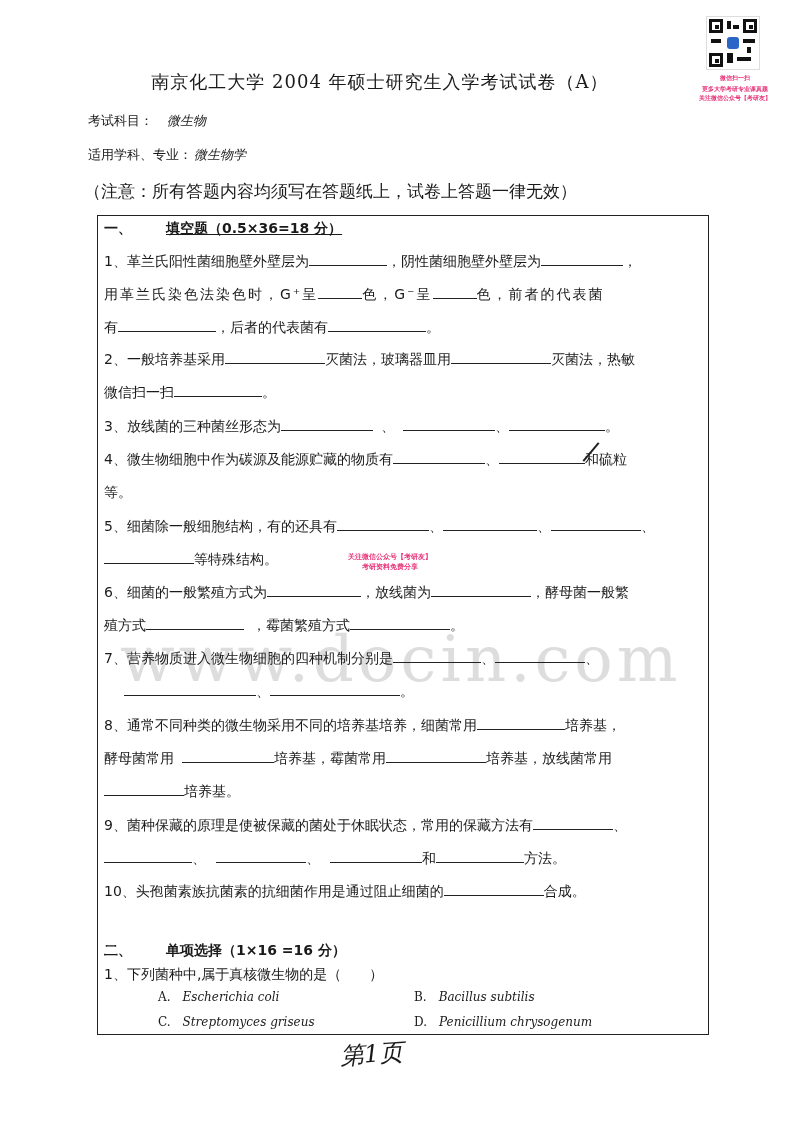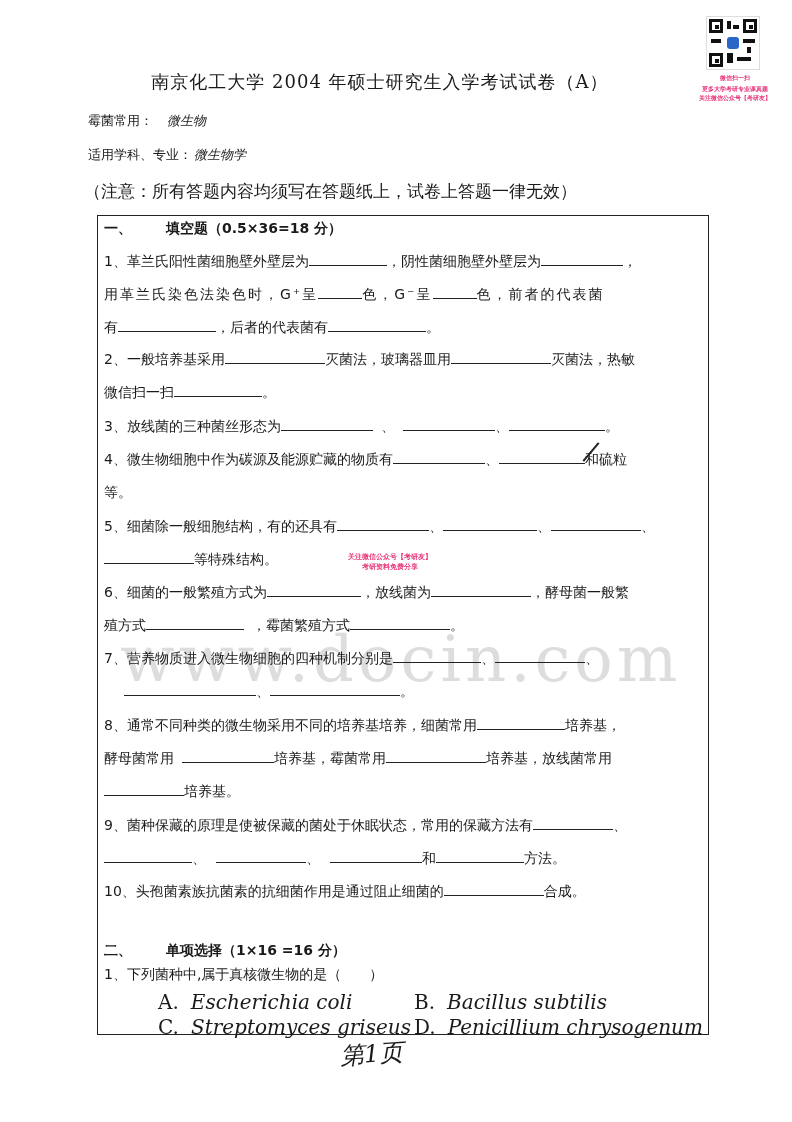--- a/index.html
+++ b/index.html
@@ -30,21 +30,21 @@
   .frame {
     position:absolute; left:97px; top:215px; width:612px; height:820px;
     border:1.5px solid #222; box-sizing:border-box;
   }
   .line {
     position:absolute; left:104px; font-size:14px; white-space:nowrap;
     font-family:"DejaVu Sans", sans-serif;
   }
   .blank { display:inline-block; border-bottom:1px solid #222; height:12px; vertical-align:baseline; }
   .section { font-weight:bold; }
-  .opt { position:absolute; font-size:20px; font-family:"DejaVu Serif", serif; }
+  .opt { position:absolute; font-size:12px; font-family:"DejaVu Serif", serif; }
   .opt i { margin-left:12px; }
   .wm-center {
     position:absolute; left:320px; top:552px; width:140px; text-align:center;
     color:#e8357a; font-family:"DejaVu Sans", sans-serif; font-weight:bold; font-size:7px; line-height:10px;
   }
   .wm-docin {
     position:absolute; left:120px; top:622px; font-size:64px; color:#c8c8c8; opacity:0.6;
     font-family:"DejaVu Serif", serif; letter-spacing:4px;
   }
   .page-no {
@@ -68,31 +68,31 @@
   <div class="cell" style="left:30px;top:40px;width:14px;height:4px;"></div>
   <div class="cell" style="left:40px;top:30px;width:4px;height:6px;"></div>
   <div class="logo"></div>
 </div>
 <div class="qr-caption" style="top:73px;">微信扫一扫</div>
 <div class="qr-caption" style="top:84px;">更多大学考研专业课真题</div>
 <div class="qr-caption" style="top:93px;">关注微信公众号【考研友】</div>
 
 <div class="title">南京化工大学 2004 年硕士研究生入学考试试卷（A）</div>
 <div class="meta" style="top:112px;">
-  <span>霉菌常用：</span><span class="val">微生物</span>
+  <span>考试科目：</span><span class="val">微生物</span>
 </div>
 <div class="meta" style="top:146px;">
   <span>适用学科、专业：</span><span class="val" style="margin-left:2px;">微生物学</span>
 </div>
 <div class="notice">（注意：所有答题内容均须写在答题纸上，试卷上答题一律无效）</div>
 
 <div class="frame"></div>
 
 <div class="line section" style="top:220px;">
-  <span>一、</span><span style="margin-left:34px;">填空题（0.5×36=18 分）</span>
+  <span>一、</span><span style="margin-left:34px;text-decoration:underline;">填空题（0.5×36=18 分）</span>
 </div>
 
 <div class="line" style="top:253px;">
   <span>1、革兰氏阳性菌细胞壁外壁层为</span><span class="blank" style="width:78px;"></span><span>，阴性菌细胞壁外壁层为</span><span class="blank" style="width:82px;"></span><span>，</span>
 </div>
 <div class="line" style="top:286px;letter-spacing:2px;">
   <span>用革兰氏染色法染色时，G⁺呈</span><span class="blank" style="width:44px;"></span><span>色，G⁻呈</span><span class="blank" style="width:44px;"></span><span>色，前者的代表菌</span>
 </div>
 <div class="line" style="top:319px;">
   <span>有</span><span class="blank" style="width:98px;"></span><span>，后者的代表菌有</span><span class="blank" style="width:98px;"></span><span>。</span>

